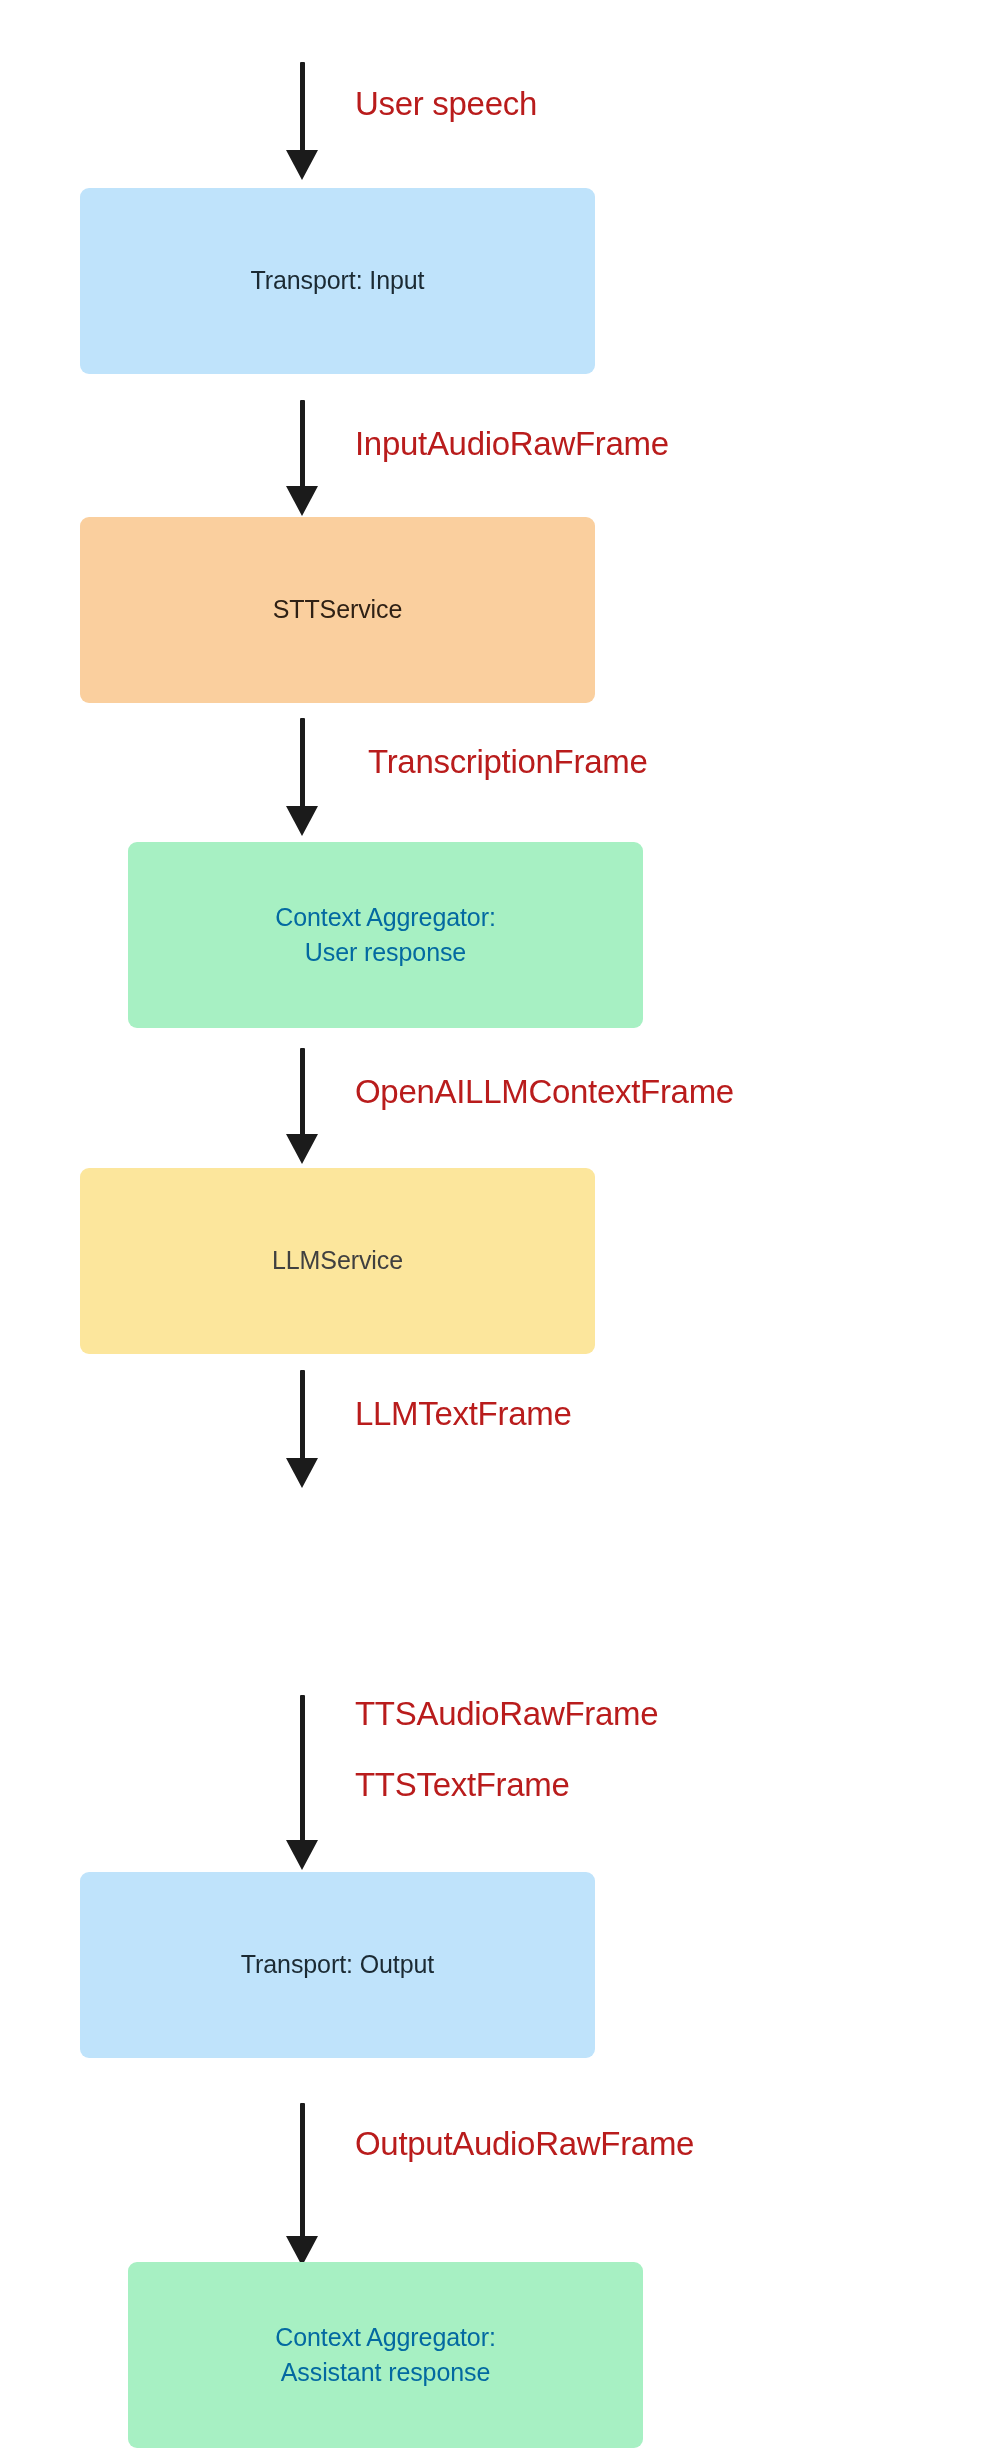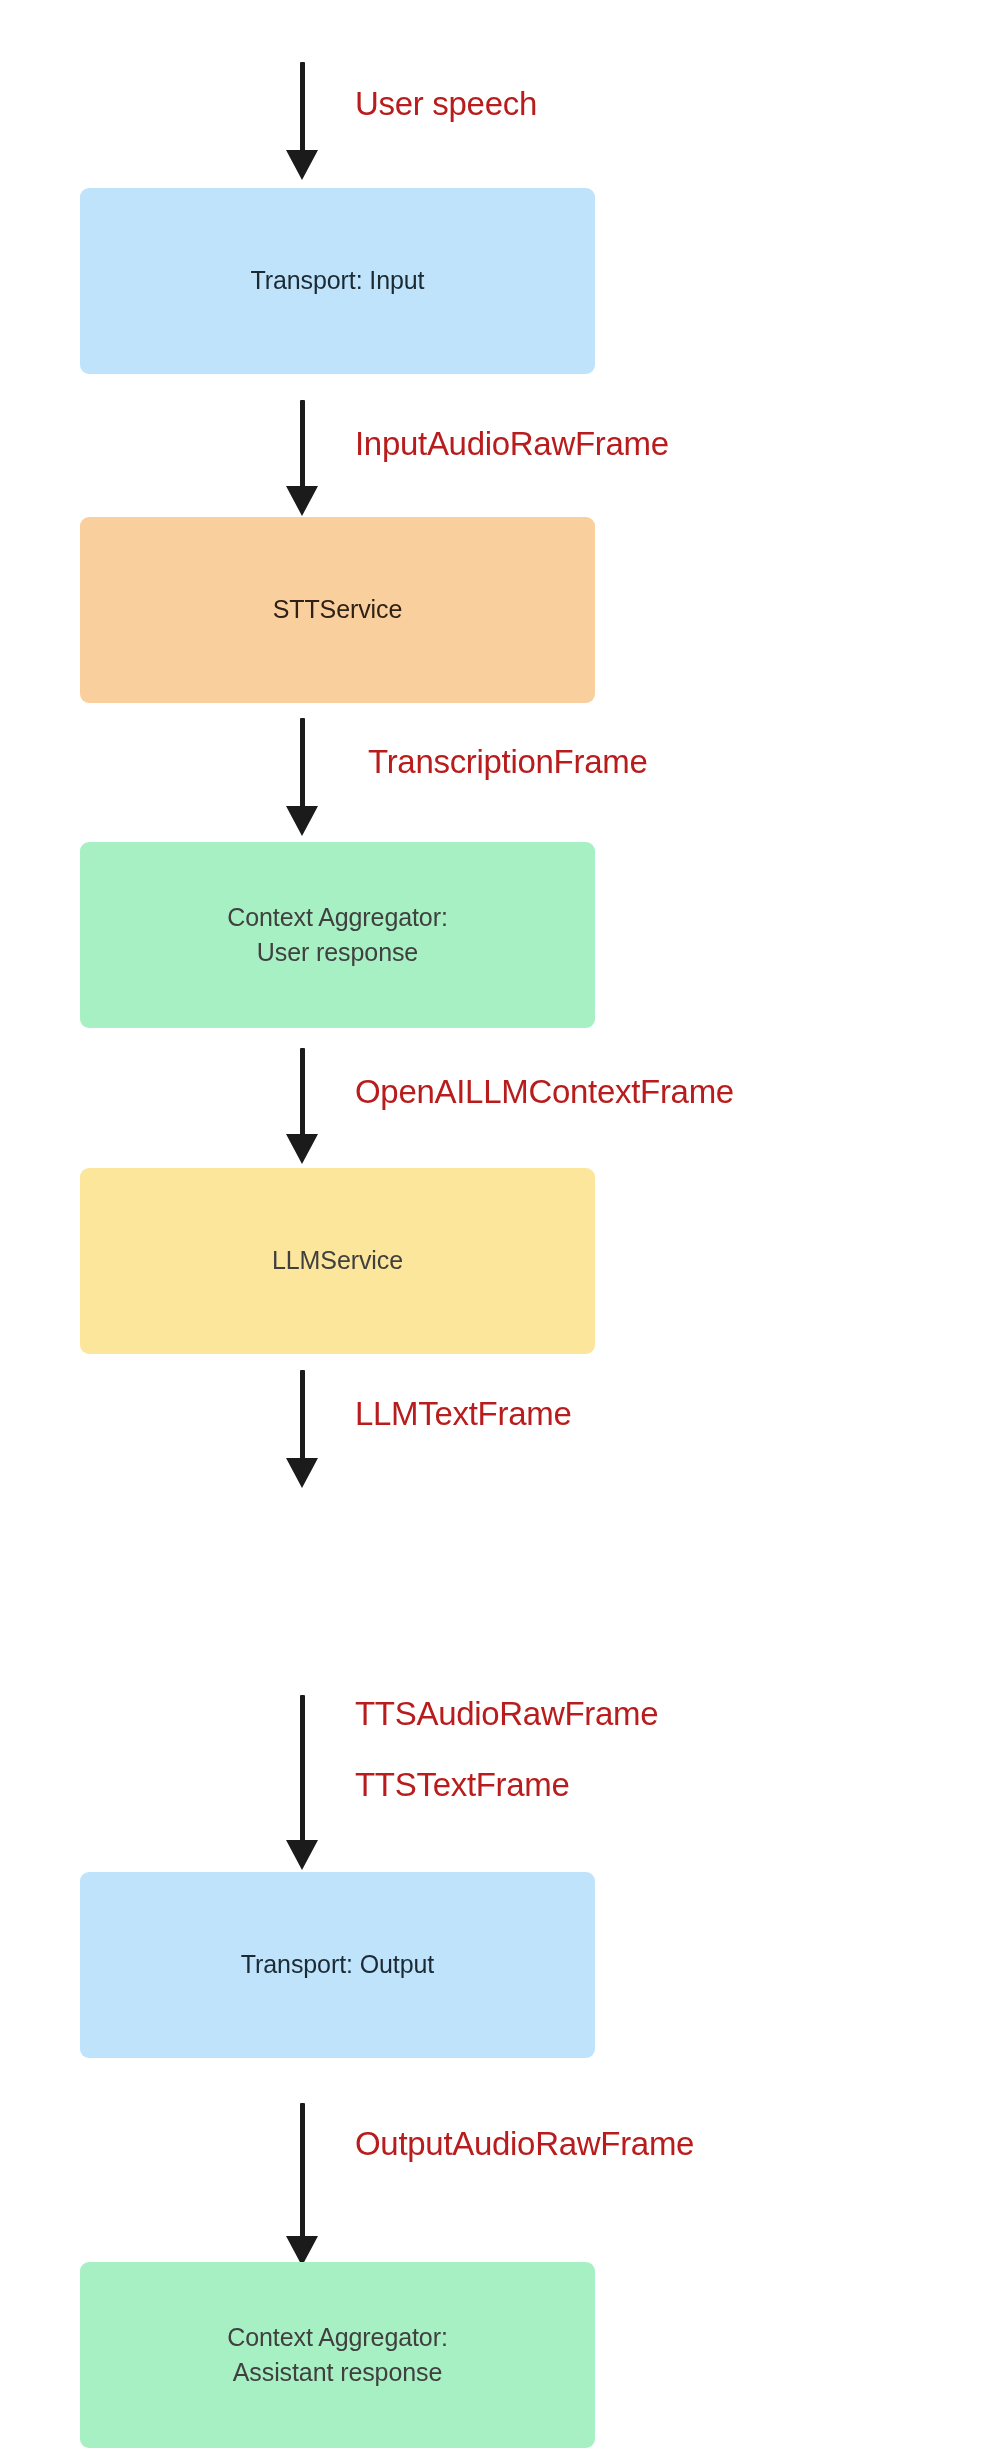--- a/index.html
+++ b/index.html
@@ -36,21 +36,21 @@
     font-size: 25px;
     letter-spacing: -0.1px;
   }
   .node .node-label {
     display: block;
     white-space: pre-line;
   }
 
   .node-blue   { background: #bfe3fb; color: #1b2a33; }
   .node-orange { background: #facf9e; color: #2f2115; }
-  .node-green  { background: #a7f0c3; color: #404040; }
+  .node-green  { background: #a7f0c3; color: #0369a1; margin-left: 48px; }
   .node-yellow { background: #fce69c; color: #404040; }
   .node-pink   { background: #fbccc5; color: #33201d; }
 
   
   .edge {
     position: absolute;
     left: 0;
     top: 0;
     pointer-events: none;
   }

